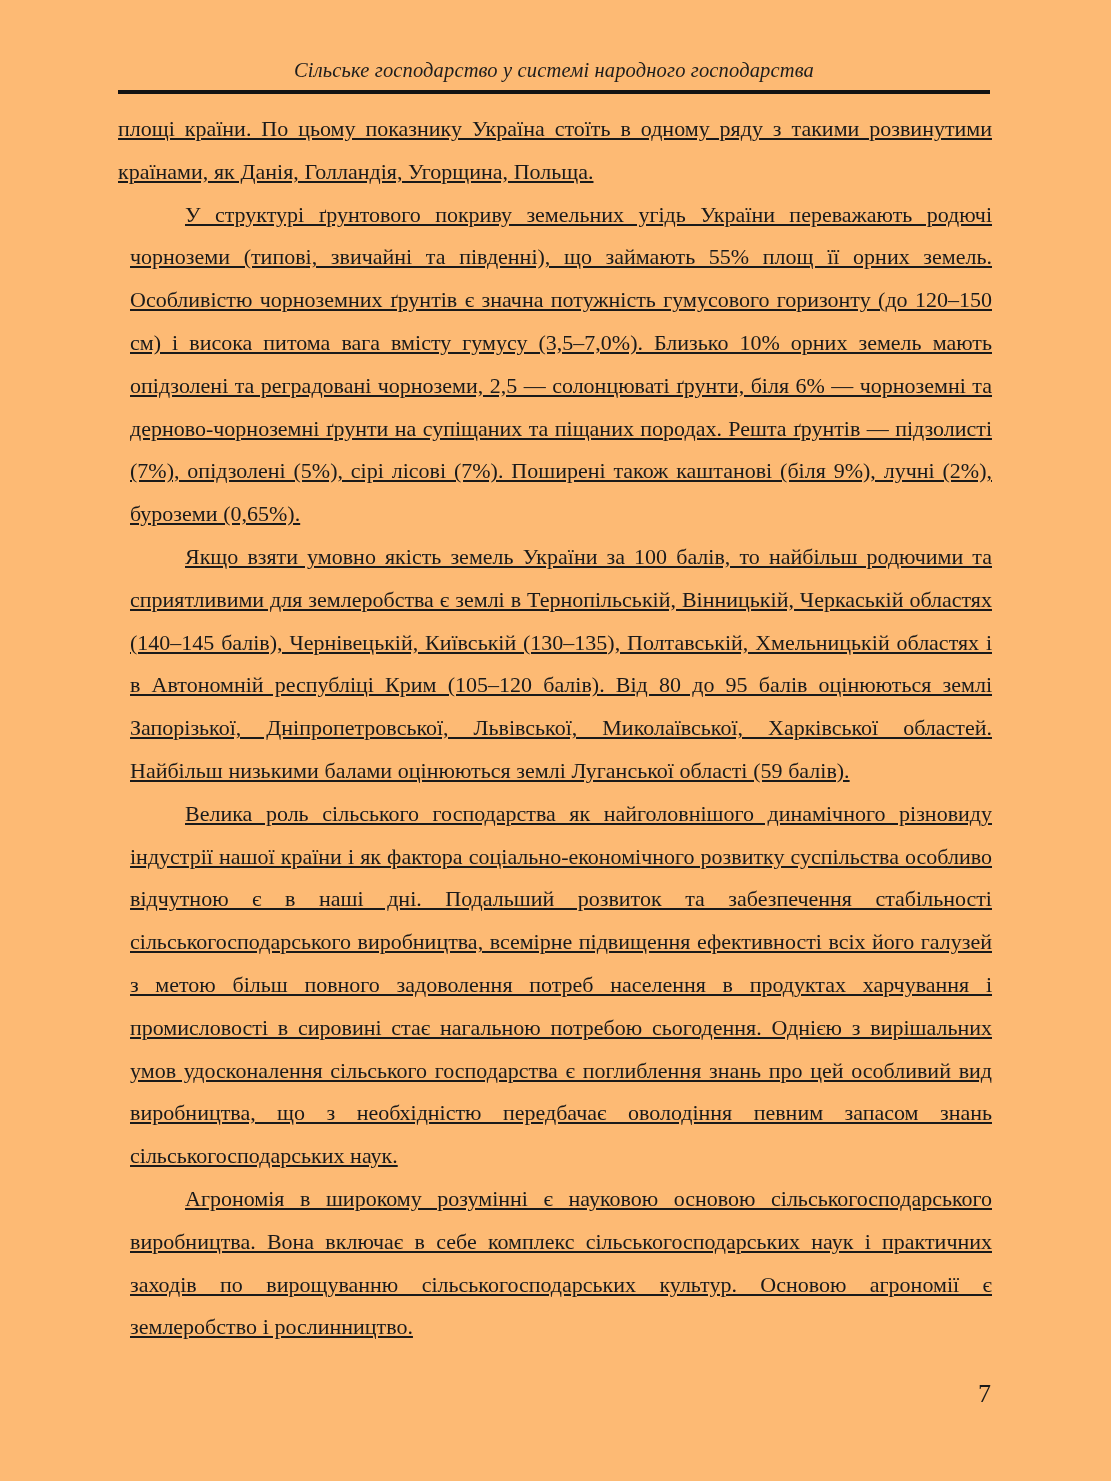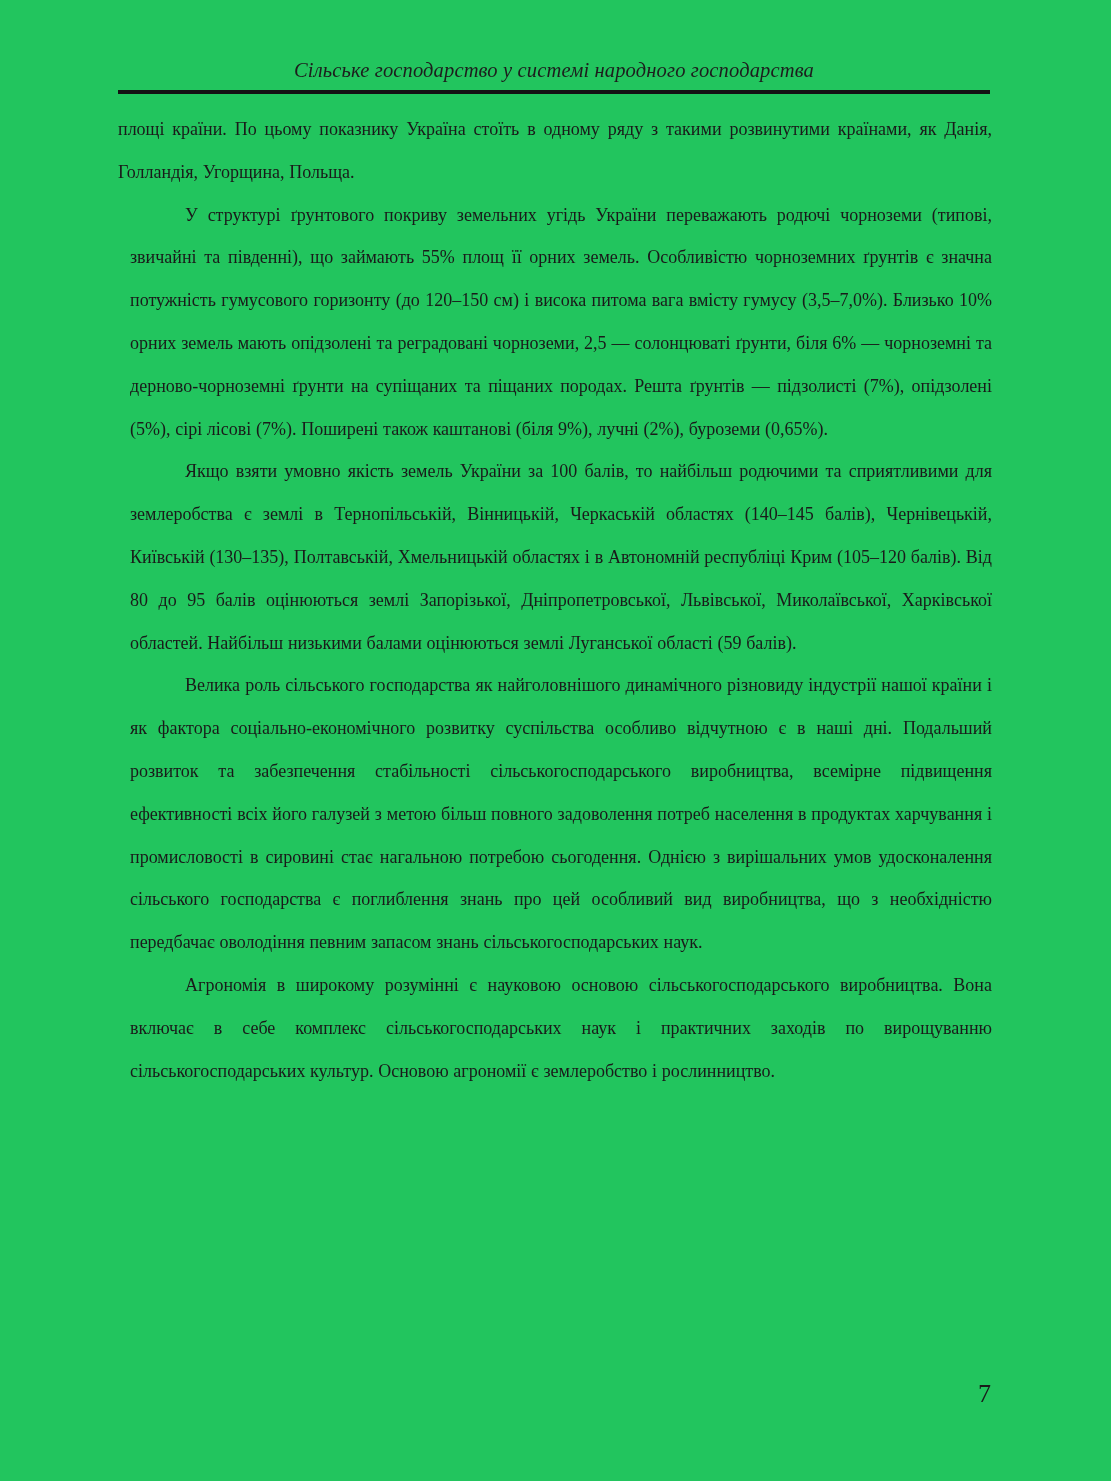--- a/index.html
+++ b/index.html
@@ -7,21 +7,21 @@
     margin: 0;
     padding: 0;
     background: #ffffff;
   }
 
   .page {
     position: relative;
     width: 1111px;
     height: 1481px;
     margin: 0 auto;
-    background: #22c55e;
+    background: #fdba74;
     box-sizing: border-box;
     overflow: hidden;
     font-family: "Liberation Serif", "DejaVu Serif", serif;
     color: #1a1a1a;
   }
 
   
   .running-head {
     position: absolute;
     left: 118px;
@@ -49,28 +49,29 @@
   
   .text-block {
     position: absolute;
     left: 118px;
     top: 108px;
     width: 874px;
   }
 
   .para {
     margin: 0;
-    font-size: 18px;
+    font-size: 22px;
     line-height: 42.8px;
     text-align: justify;
     text-align-last: left;
     text-justify: inter-word;
     color: #1a1a1a;
     word-spacing: 0.2px;
     hyphens: manual;
+    text-decoration: underline;
   }
 
   .para.indent {
     text-indent: 55px;
     margin-left: 12px;
   }
 
   .para.cont {
     text-indent: 0;
   }

